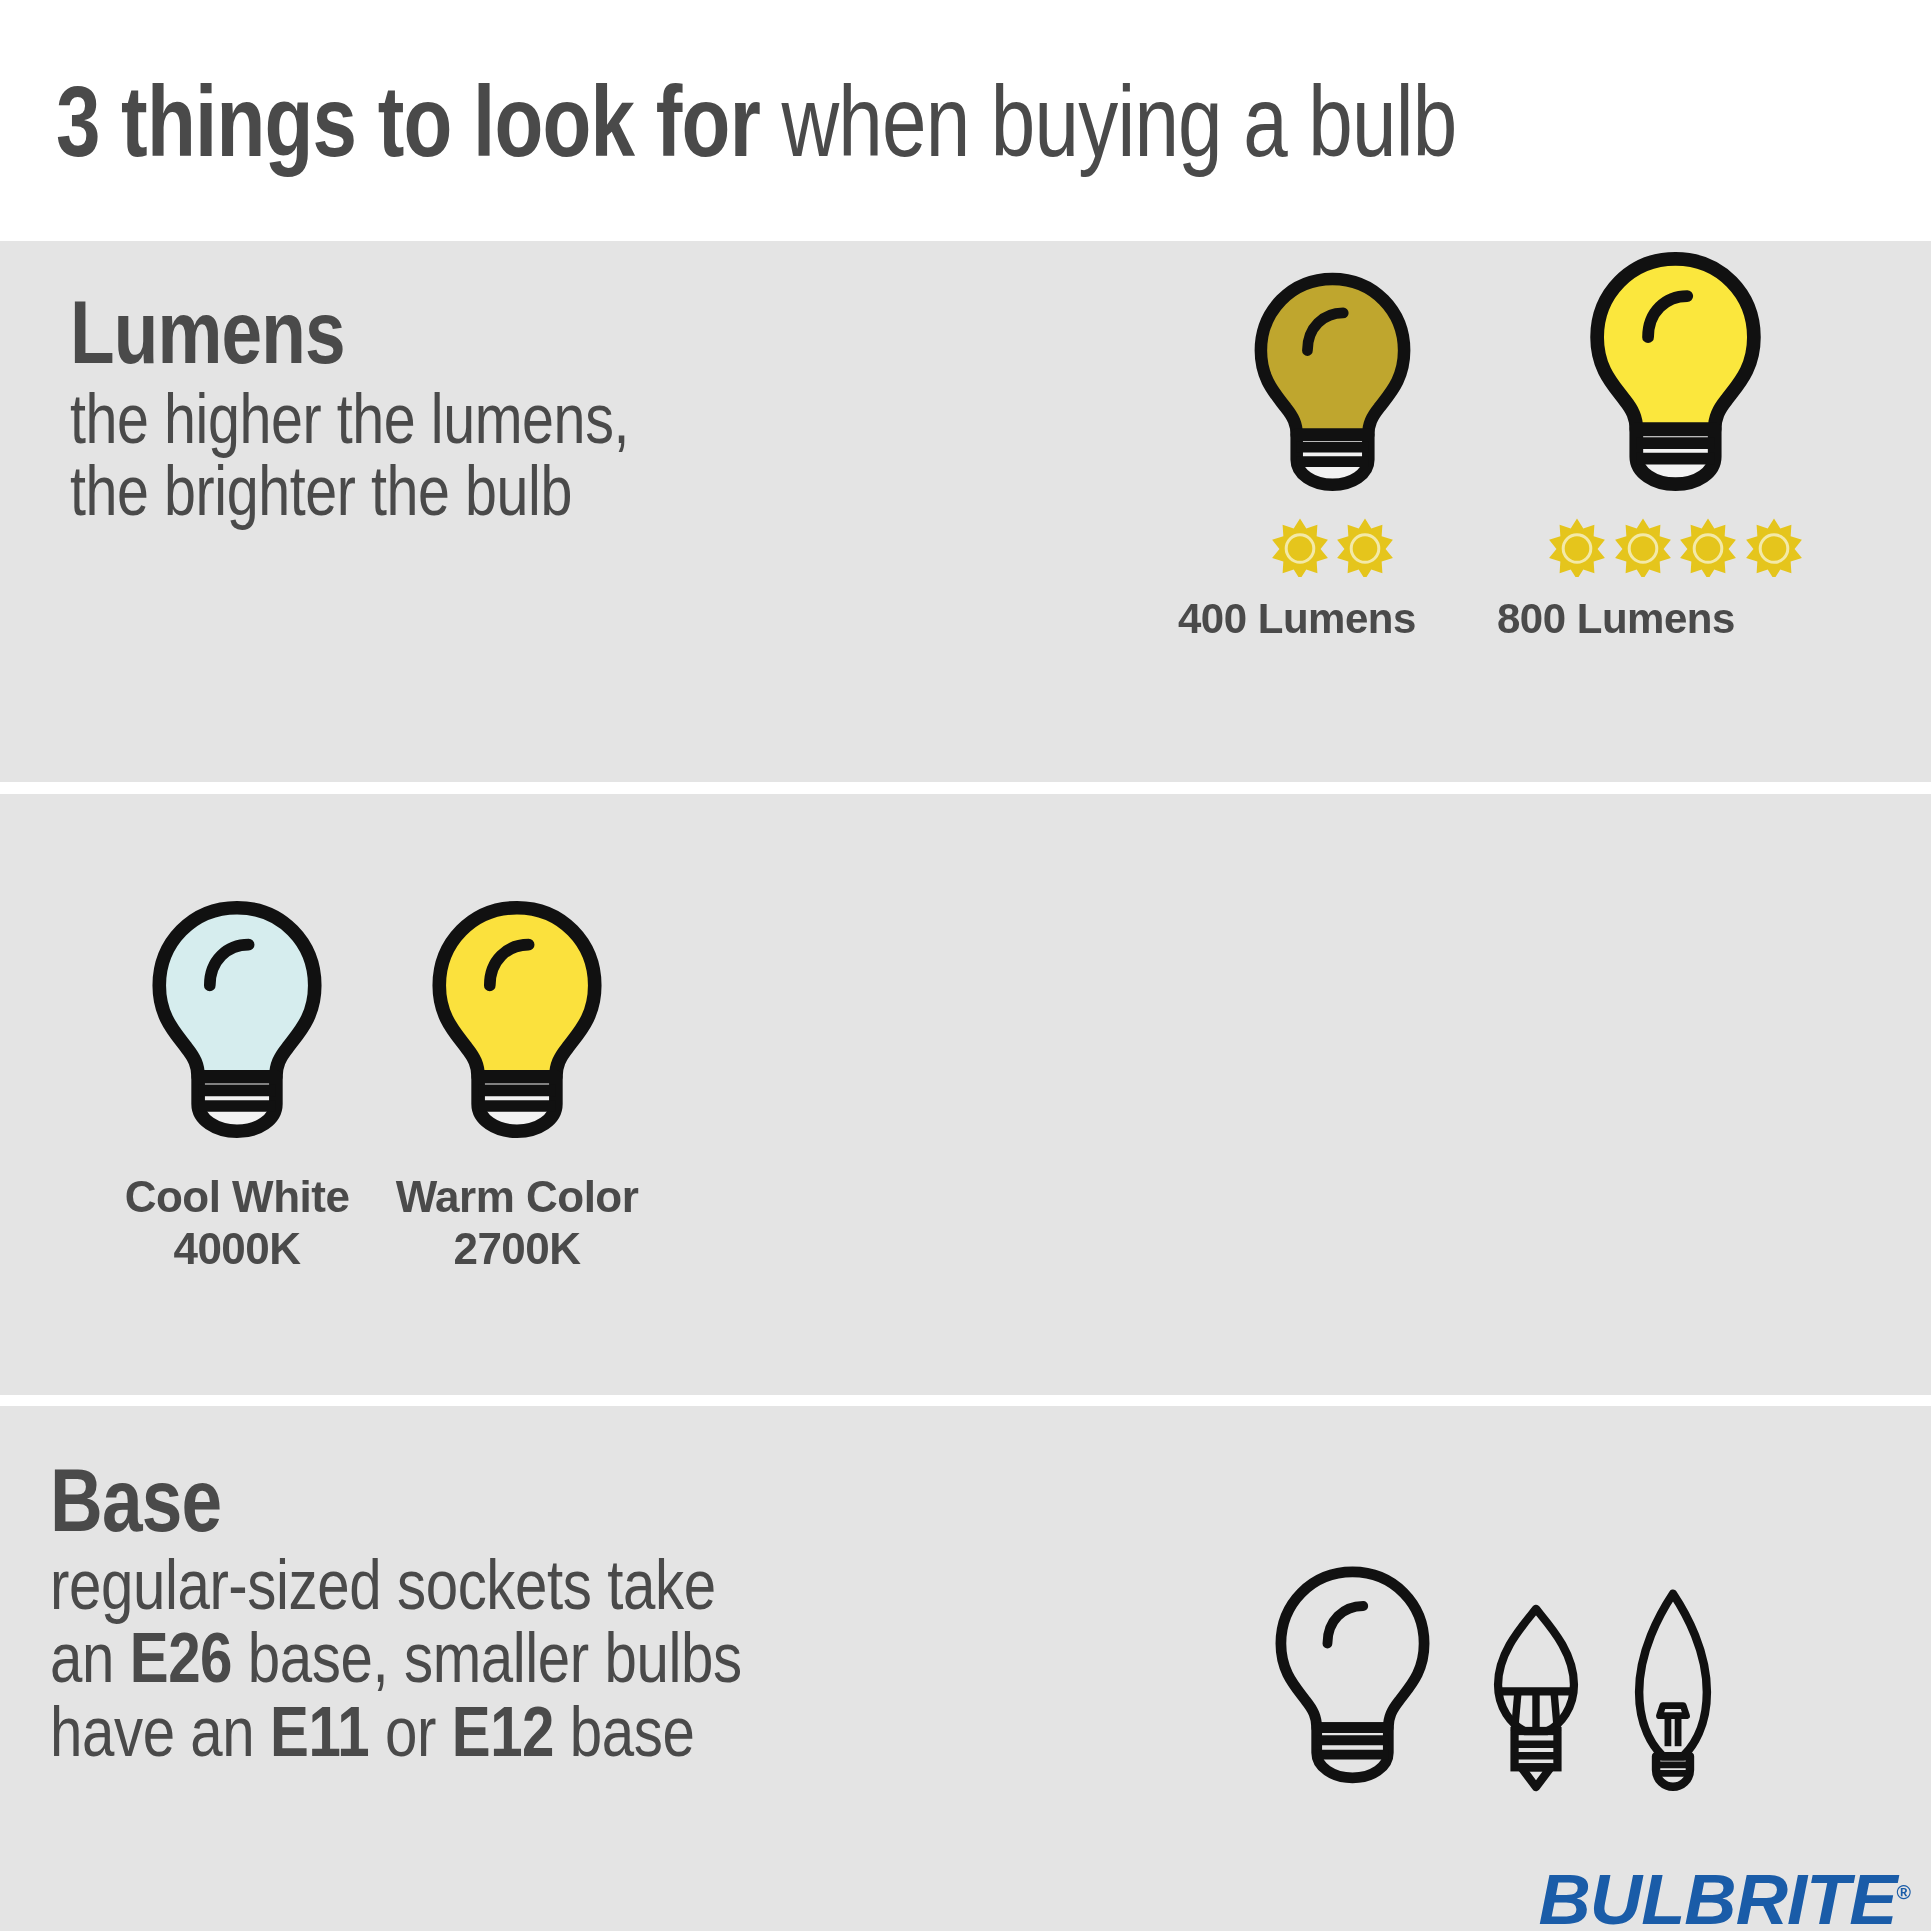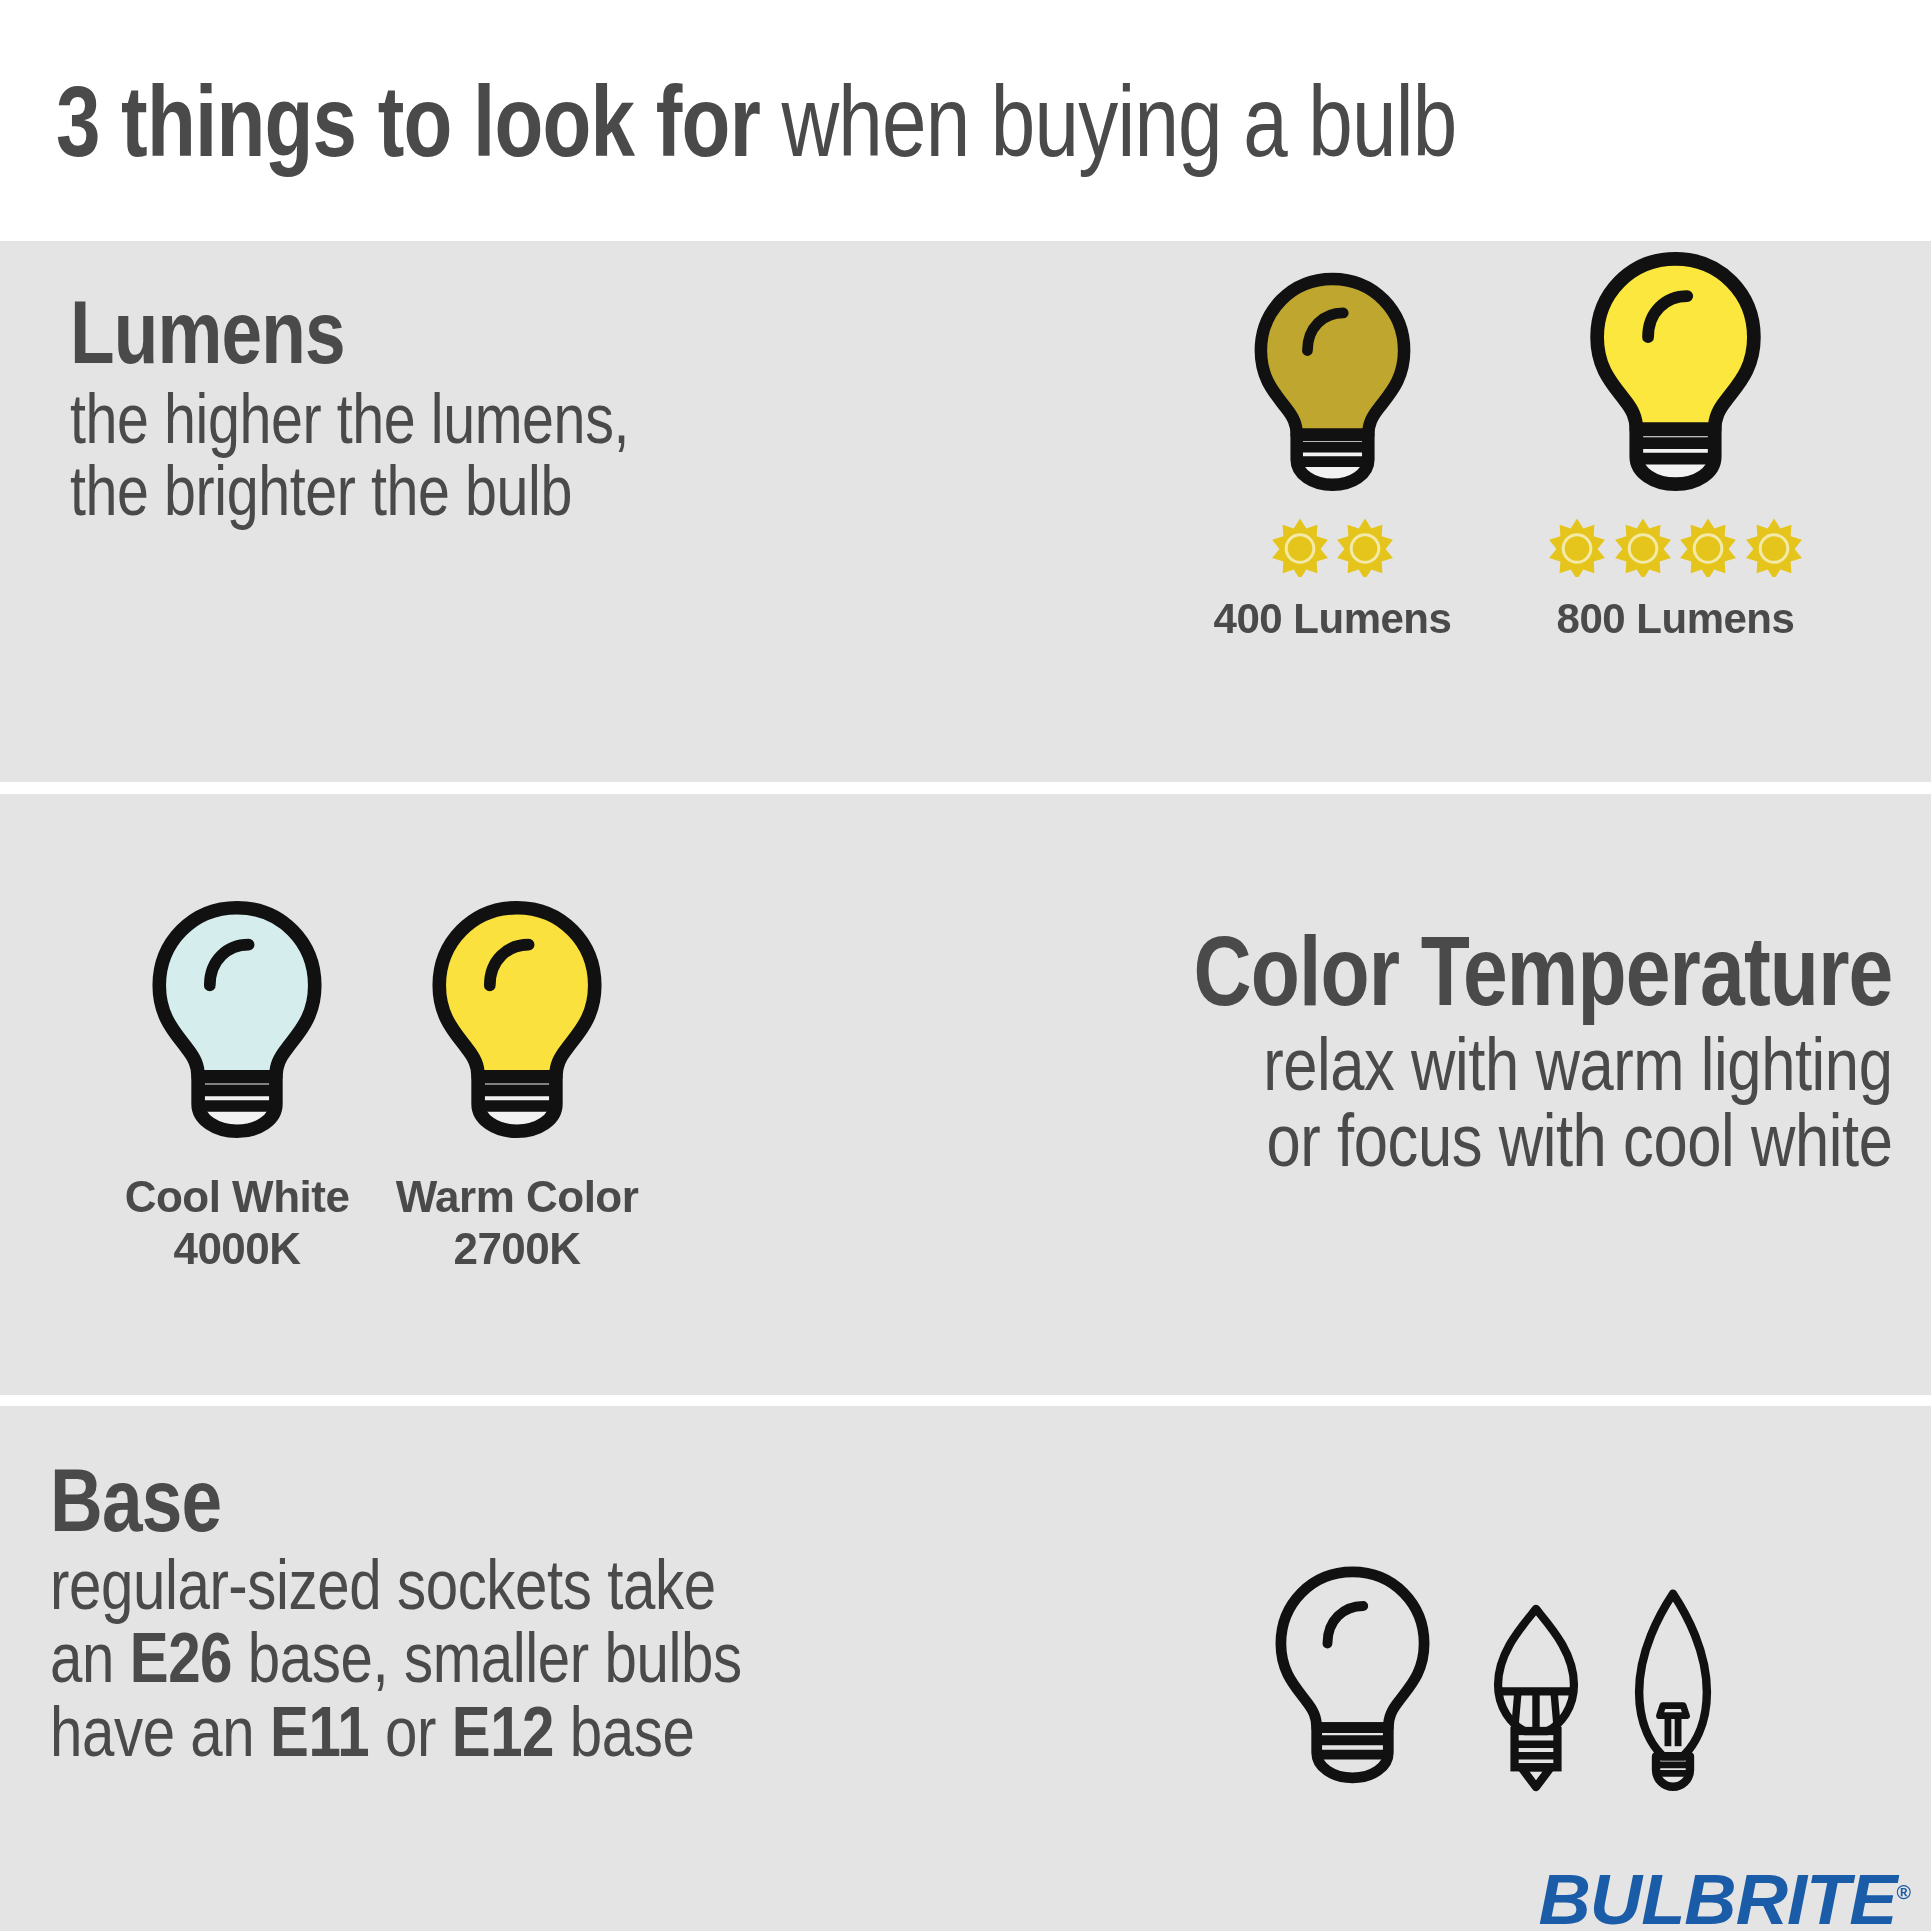--- a/index.html
+++ b/index.html
@@ -49,21 +49,21 @@
     transform:scaleX(0.82); transform-origin:left center;
   }
   .sec-sub.right { transform-origin:right center; }
   .sec-sub b { font-weight:700; }
 
   
   .lumens-text { position:absolute; left:70px; top:290px; }
   .lumens-text .sec-heading { margin-bottom:9.7px; }
 
   .lumens-art { position:absolute; left:1178px; top:270px; width:676px; height:502px; }
-  .lm-col { position:absolute; top:0; text-align:center; }
+  .lm-col { position:absolute; top:0; text-align:left; }
   .lm-col.a { left:0;   width:309px; }
   .lm-col.b { left:319px; width:357px; }
   .lm-bulb-wrap { height:222px; display:flex; align-items:flex-end; justify-content:center; }
   .suns { display:flex; justify-content:center; align-items:center; gap:5.8px; margin-top:21px; height:68px; }
   .lm-label {
     margin-top:13.5px; font-size:42px; font-weight:700; color:#4a4a4a;
     letter-spacing:-0.5px; white-space:nowrap;
   }
 
   
@@ -210,25 +210,20 @@
           <line x1="30" y1="107" x2="70" y2="107" stroke="#111111" stroke-width="6"></line>
         </svg>
       </div>
       <div class="ct-label">
         <div>Warm Color</div>
         <div>2700K</div>
       </div>
     </div>
   </div>
 
-  <div class="ct-text">
-    <div class="sec-heading right">Color Temperature</div>
-    <div class="sec-sub right">relax with warm lighting</div>
-    <div class="sec-sub right">or focus with cool white</div>
-  </div>
 
   <div class="band band-base"></div>
 
   <div class="base-text">
     <div class="sec-heading">Base</div>
     <div class="sec-sub"><span>regular-sized sockets take</span></div>
     <div class="sec-sub"><span>an </span><b>E26</b><span> base, smaller bulbs</span></div>
     <div class="sec-sub"><span>have an </span><b>E11</b><span> or </span><b>E12</b><span> base</span></div>
   </div>
 

